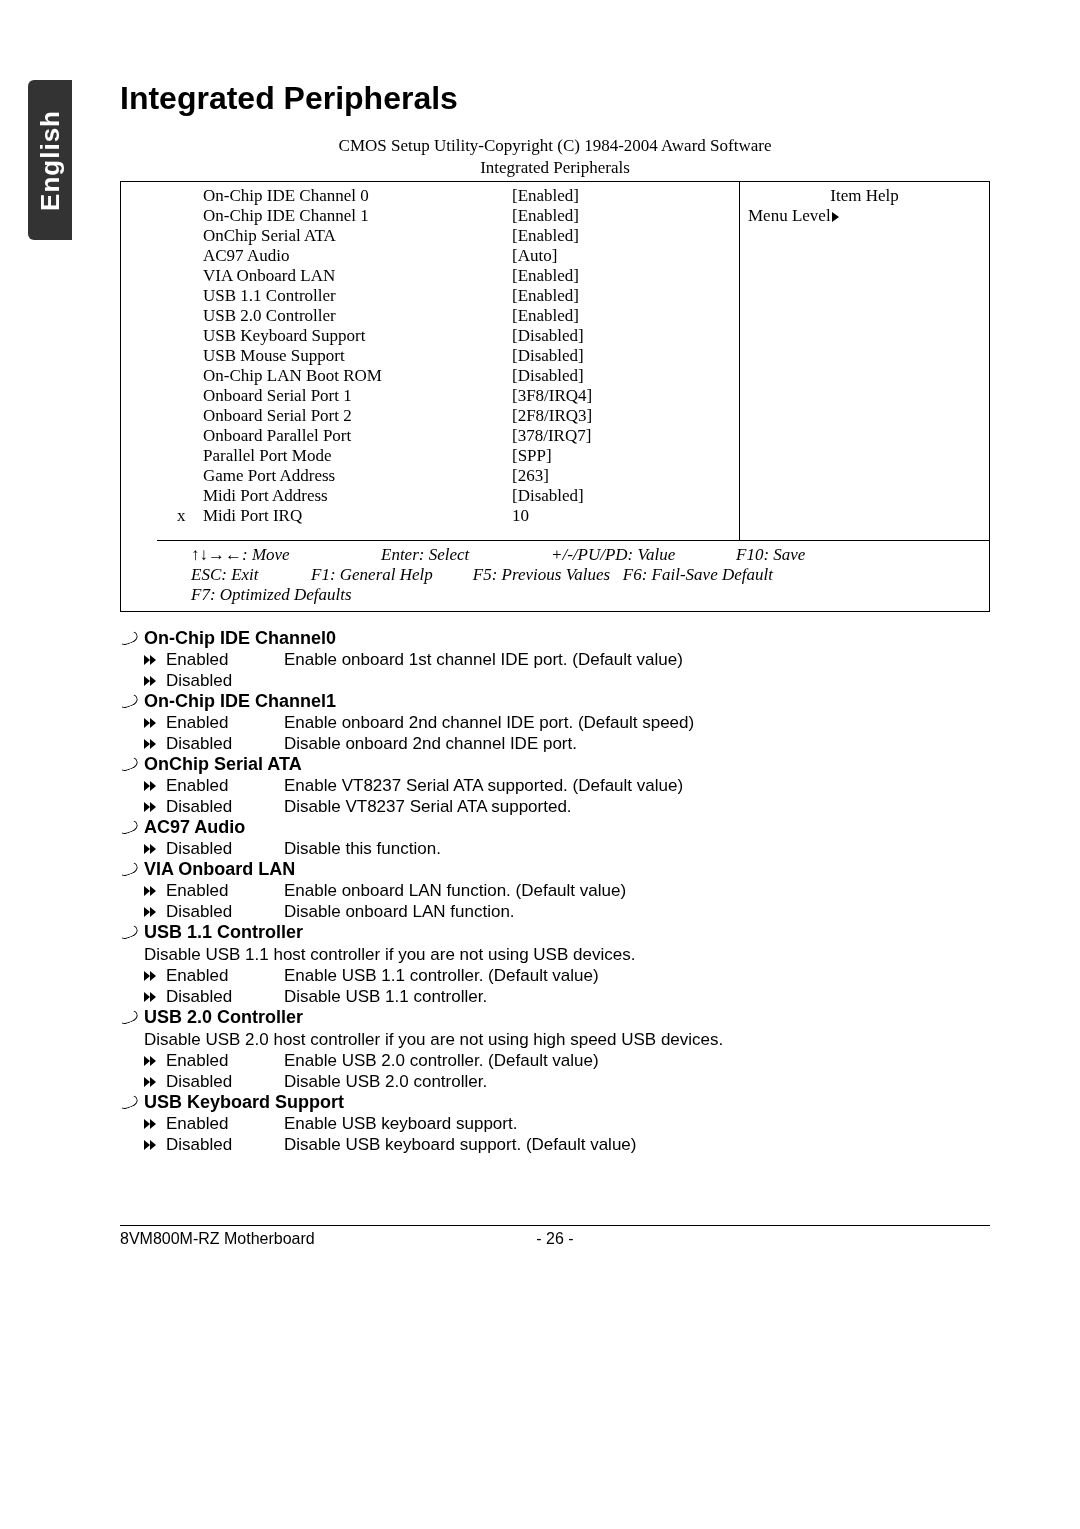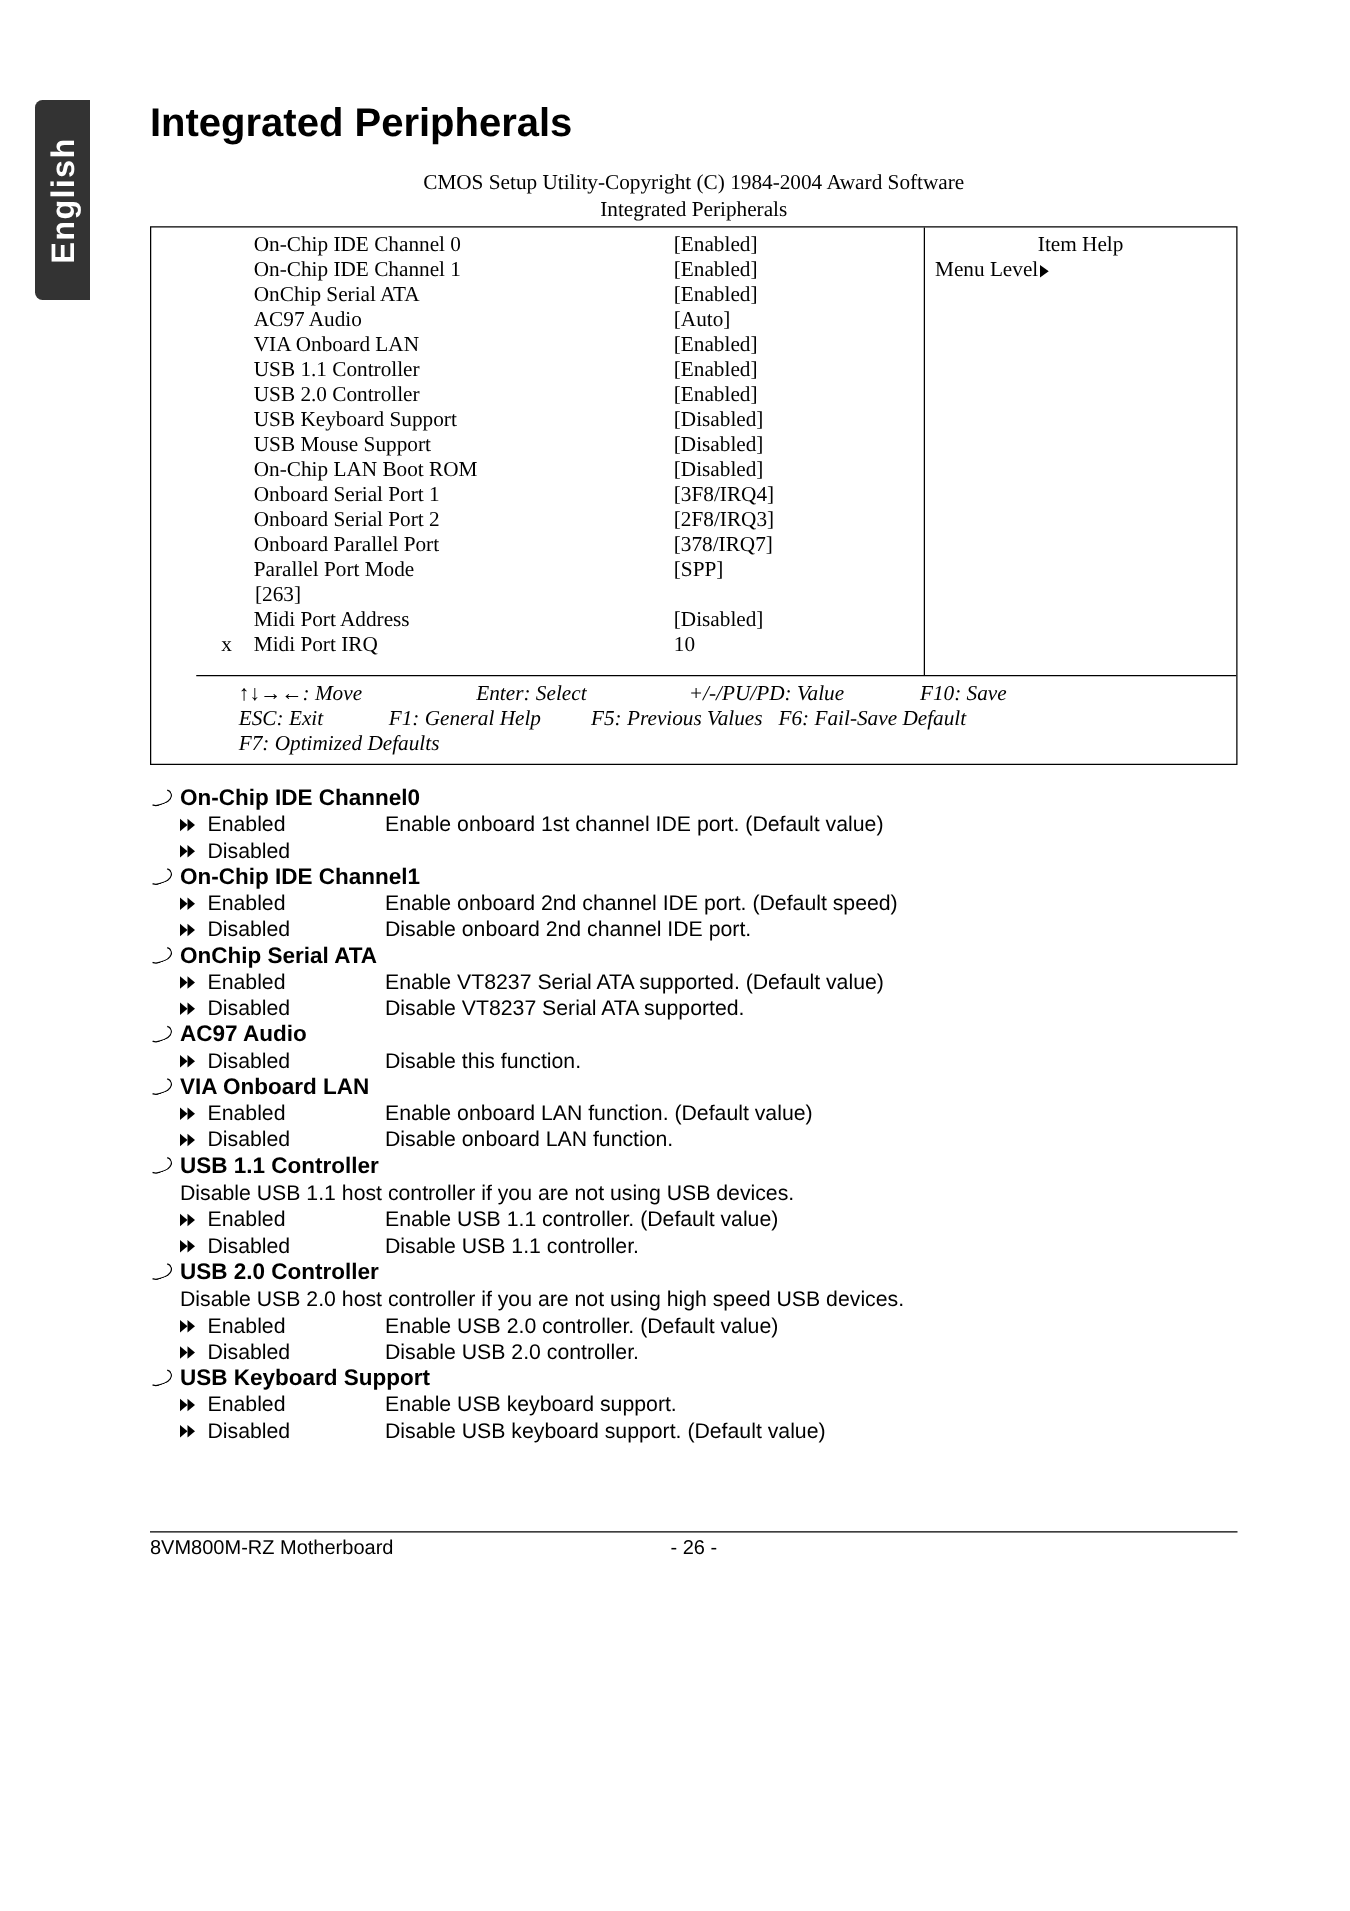--- a/index.html
+++ b/index.html
@@ -81,21 +81,20 @@
     .bios-label.x-prefix {
       padding-left: 0;
     }
     .bios-label.x-prefix::before {
       content: "x";
       display: inline-block;
       width: 26px;
     }
     .bios-value {
       flex: 1;
-      margin-left: 27px;
     }
     .bios-footer {
       border-top: 1.5px solid #000;
       padding: 4px 8px 6px 34px;
       display: flex;
       flex-wrap: wrap;
     }
     .bios-footer span { white-space: nowrap; font-style: italic; }
     .fk1 { width: 190px; }
     .fk2 { width: 170px; }
@@ -129,21 +128,21 @@
     .sect-note {
       margin-left: 24px;
       margin-top: 2px;
     }
     .opt {
       display: flex;
       margin-left: 24px;
       margin-top: 1px;
     }
     .opt-name {
-      width: 164px;
+      width: 140px;
       position: relative;
       padding-left: 22px;
     }
     .opt-name::before {
       content: "";
       position: absolute;
       left: 0;
       top: 5px;
       width: 0; height: 0;
       border-top: 5px solid transparent;
@@ -250,20 +249,21 @@
             </div>
             <div class="bios-row">
               <div class="bios-label">Onboard Parallel Port</div>
               <div class="bios-value">[378/IRQ7]</div>
             </div>
             <div class="bios-row">
               <div class="bios-label">Parallel Port Mode</div>
               <div class="bios-value">[SPP]</div>
             </div>
             <div class="bios-row">
+              <div class="bios-label">Game Port Address</div>
               <div class="bios-value">[263]</div>
             </div>
             <div class="bios-row">
               <div class="bios-label">Midi Port Address</div>
               <div class="bios-value">[Disabled]</div>
             </div>
             <div class="bios-row">
               <div class="bios-label x-prefix">Midi Port IRQ</div>
               <div class="bios-value">10</div>
             </div>

